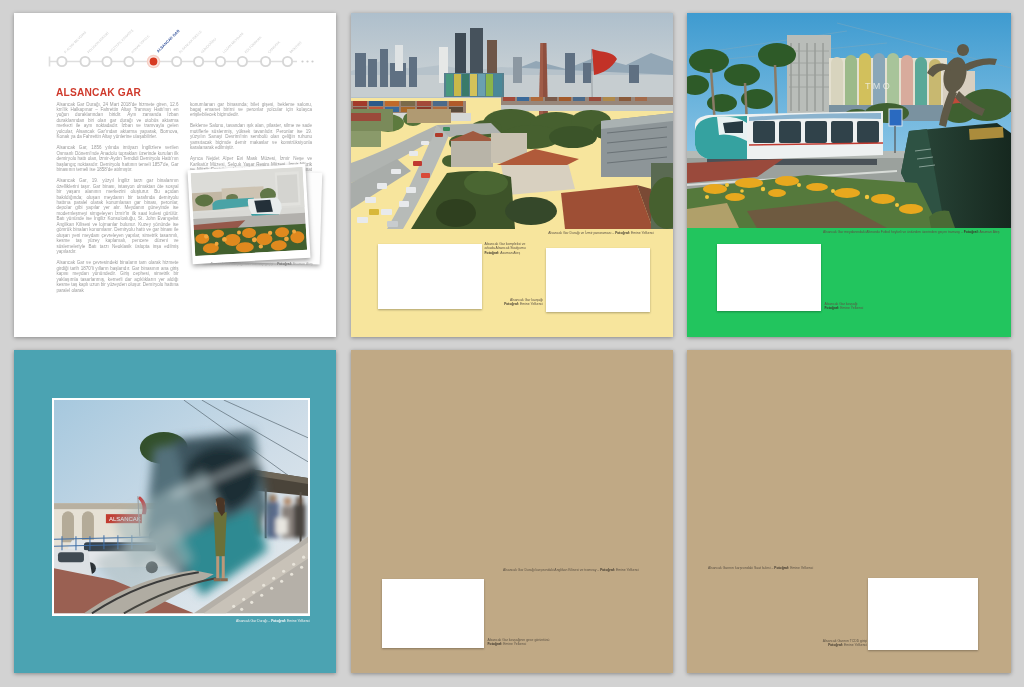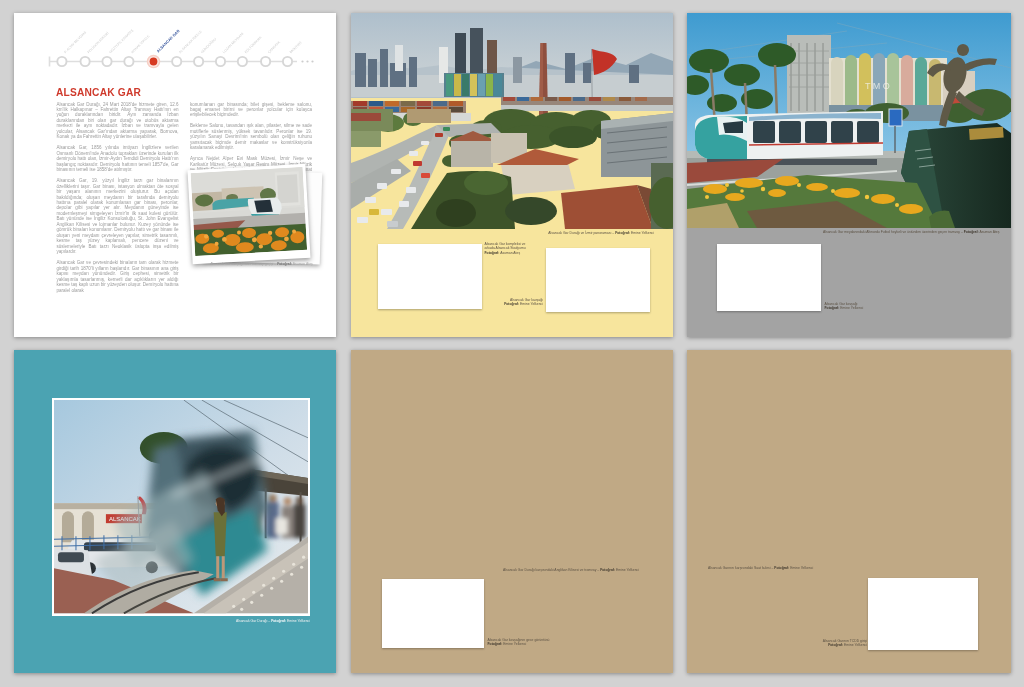--- a/index.html
+++ b/index.html
@@ -1,20 +1,20 @@
 <!DOCTYPE html>
 <html><head>
 <meta charset="utf-8">
 <style>
 html,body{margin:0;padding:0;}
 body{width:1024px;height:687px;background:#d2d2d2;font-family:"Liberation Sans",sans-serif;overflow:hidden;position:relative;}
 .page{position:absolute;box-shadow:0 1px 4px rgba(0,0,0,0.35);overflow:hidden;}
 #p1{left:14px;top:13px;width:322px;height:324px;background:#fff;}
 #p2{left:351px;top:13px;width:322px;height:324px;background:#f7e59d;}
-#p3{left:687px;top:13px;width:324px;height:324px;background:#a3a3a3;}
+#p3{left:687px;top:13px;width:324px;height:324px;background:#22c55e;}
 #p4{left:14px;top:350px;width:322px;height:323px;background:#4ba3b2;}
 #p5{left:351px;top:350px;width:322px;height:323px;background:#c0a985;}
 #p6{left:687px;top:350px;width:324px;height:323px;background:#c0a985;}
 .bigphoto{position:absolute;left:0;top:0;}
 svg{display:block;}
 .cap{position:absolute;font-size:3.4px;color:#5c5244;line-height:1.25;}
 .cap b{color:#3d362c;}
 .capw{position:absolute;font-size:3.4px;color:#f2f2f2;line-height:1.25;}
 
 #title1{position:absolute;left:42px;top:74px;font-size:10.2px;font-weight:bold;color:#cf3a2c;letter-spacing:0.2px;}

